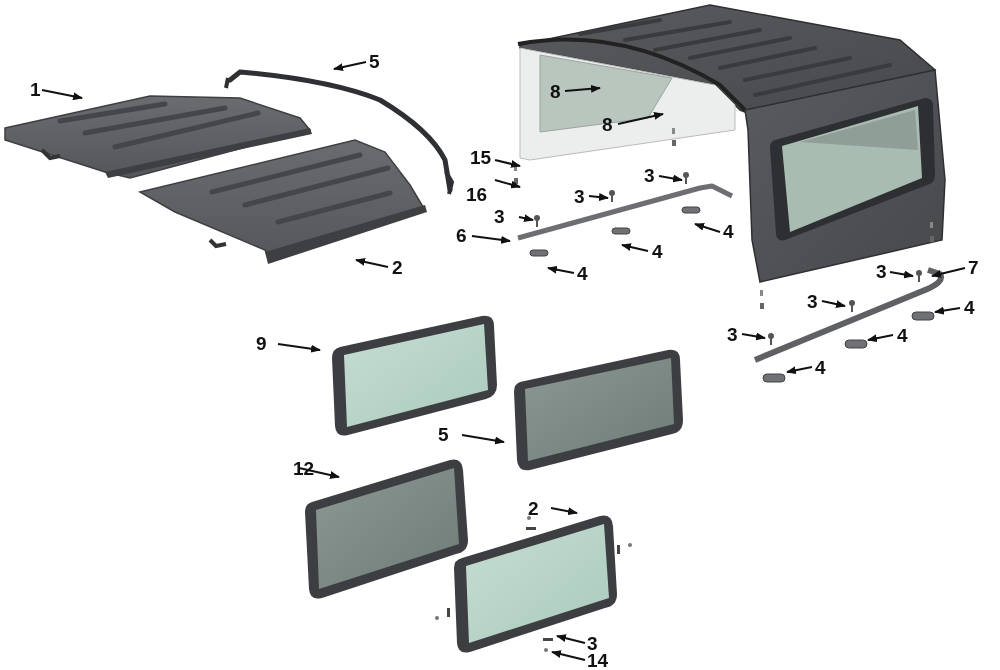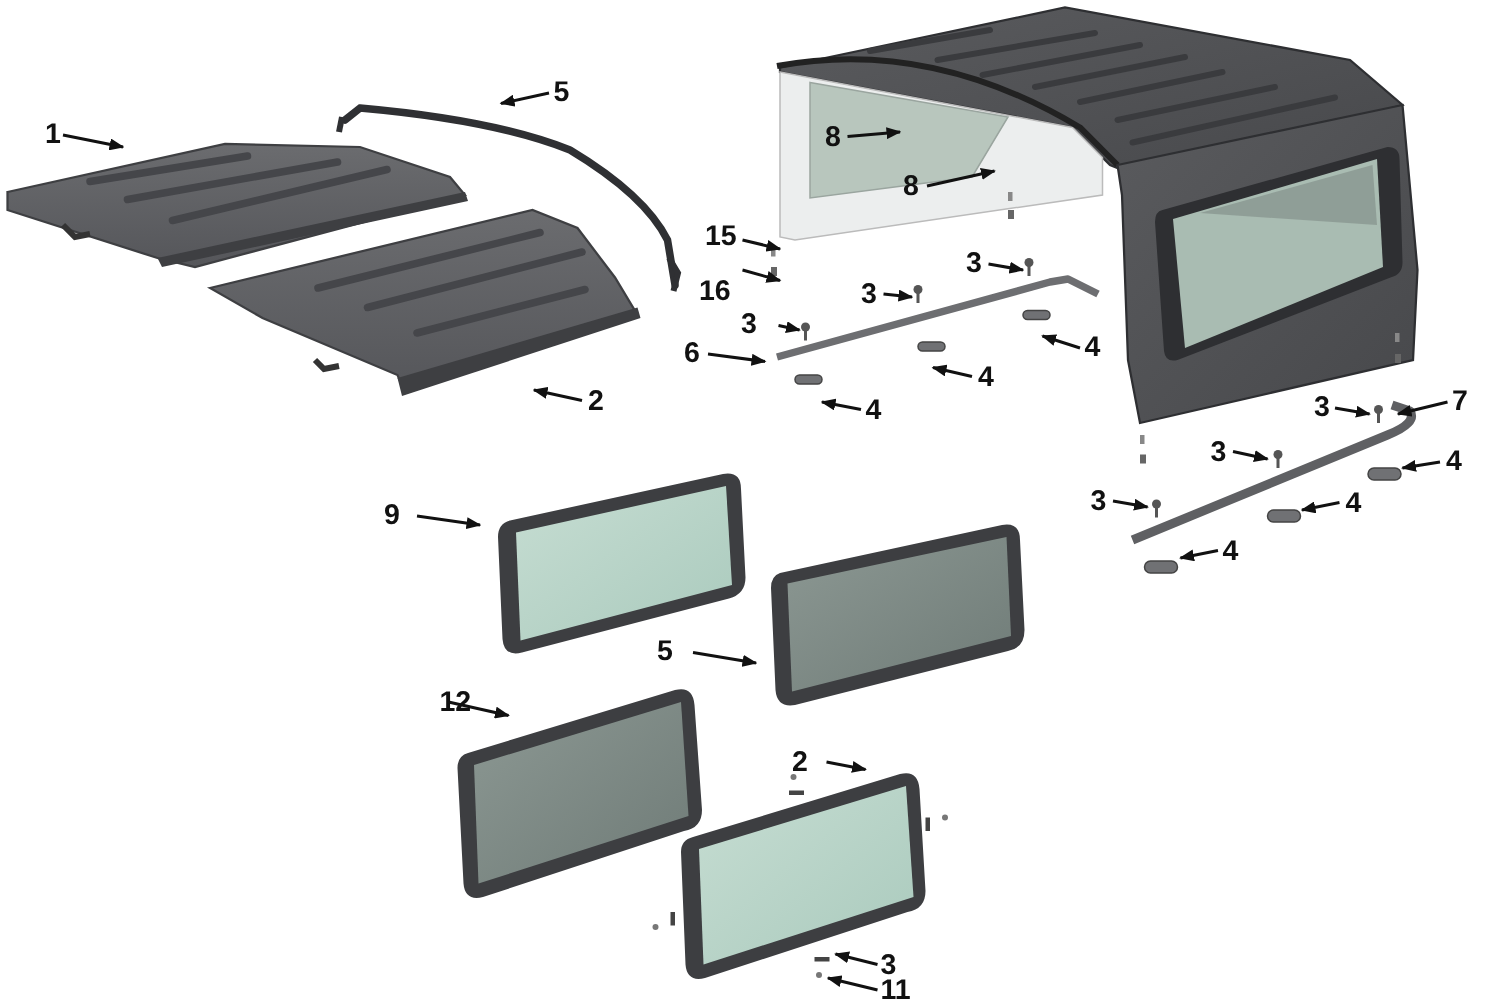--- a/index.html
+++ b/index.html
@@ -199,15 +199,15 @@
 <div class="callout" style="left:369px;top:52px;">5</div>
 <div class="callout" style="left:456px;top:226px;">6</div>
 <div class="callout" style="left:968px;top:258px;">7</div>
 <div class="callout" style="left:550px;top:82px;">8</div>
 <div class="callout" style="left:602px;top:115px;">8</div>
 <div class="callout" style="left:256px;top:334px;">9</div>
 <div class="callout" style="left:528px;top:499px;">2</div>
 <div class="callout" style="left:438px;top:425px;">5</div>
 <div class="callout" style="left:274px;top:459px;margin-left:19px;">12</div>
 <div class="callout" style="left:587px;top:634px;">3</div>
-<div class="callout" style="left:587px;top:651px;">11</div>
+<div class="callout" style="left:587px;top:651px;">14</div>
 <div class="callout" style="left:470px;top:148px;text-align:right;">15</div>
 <div class="callout" style="left:466px;top:170px;margin-top:15px;">16</div>
 
 </body></html>

